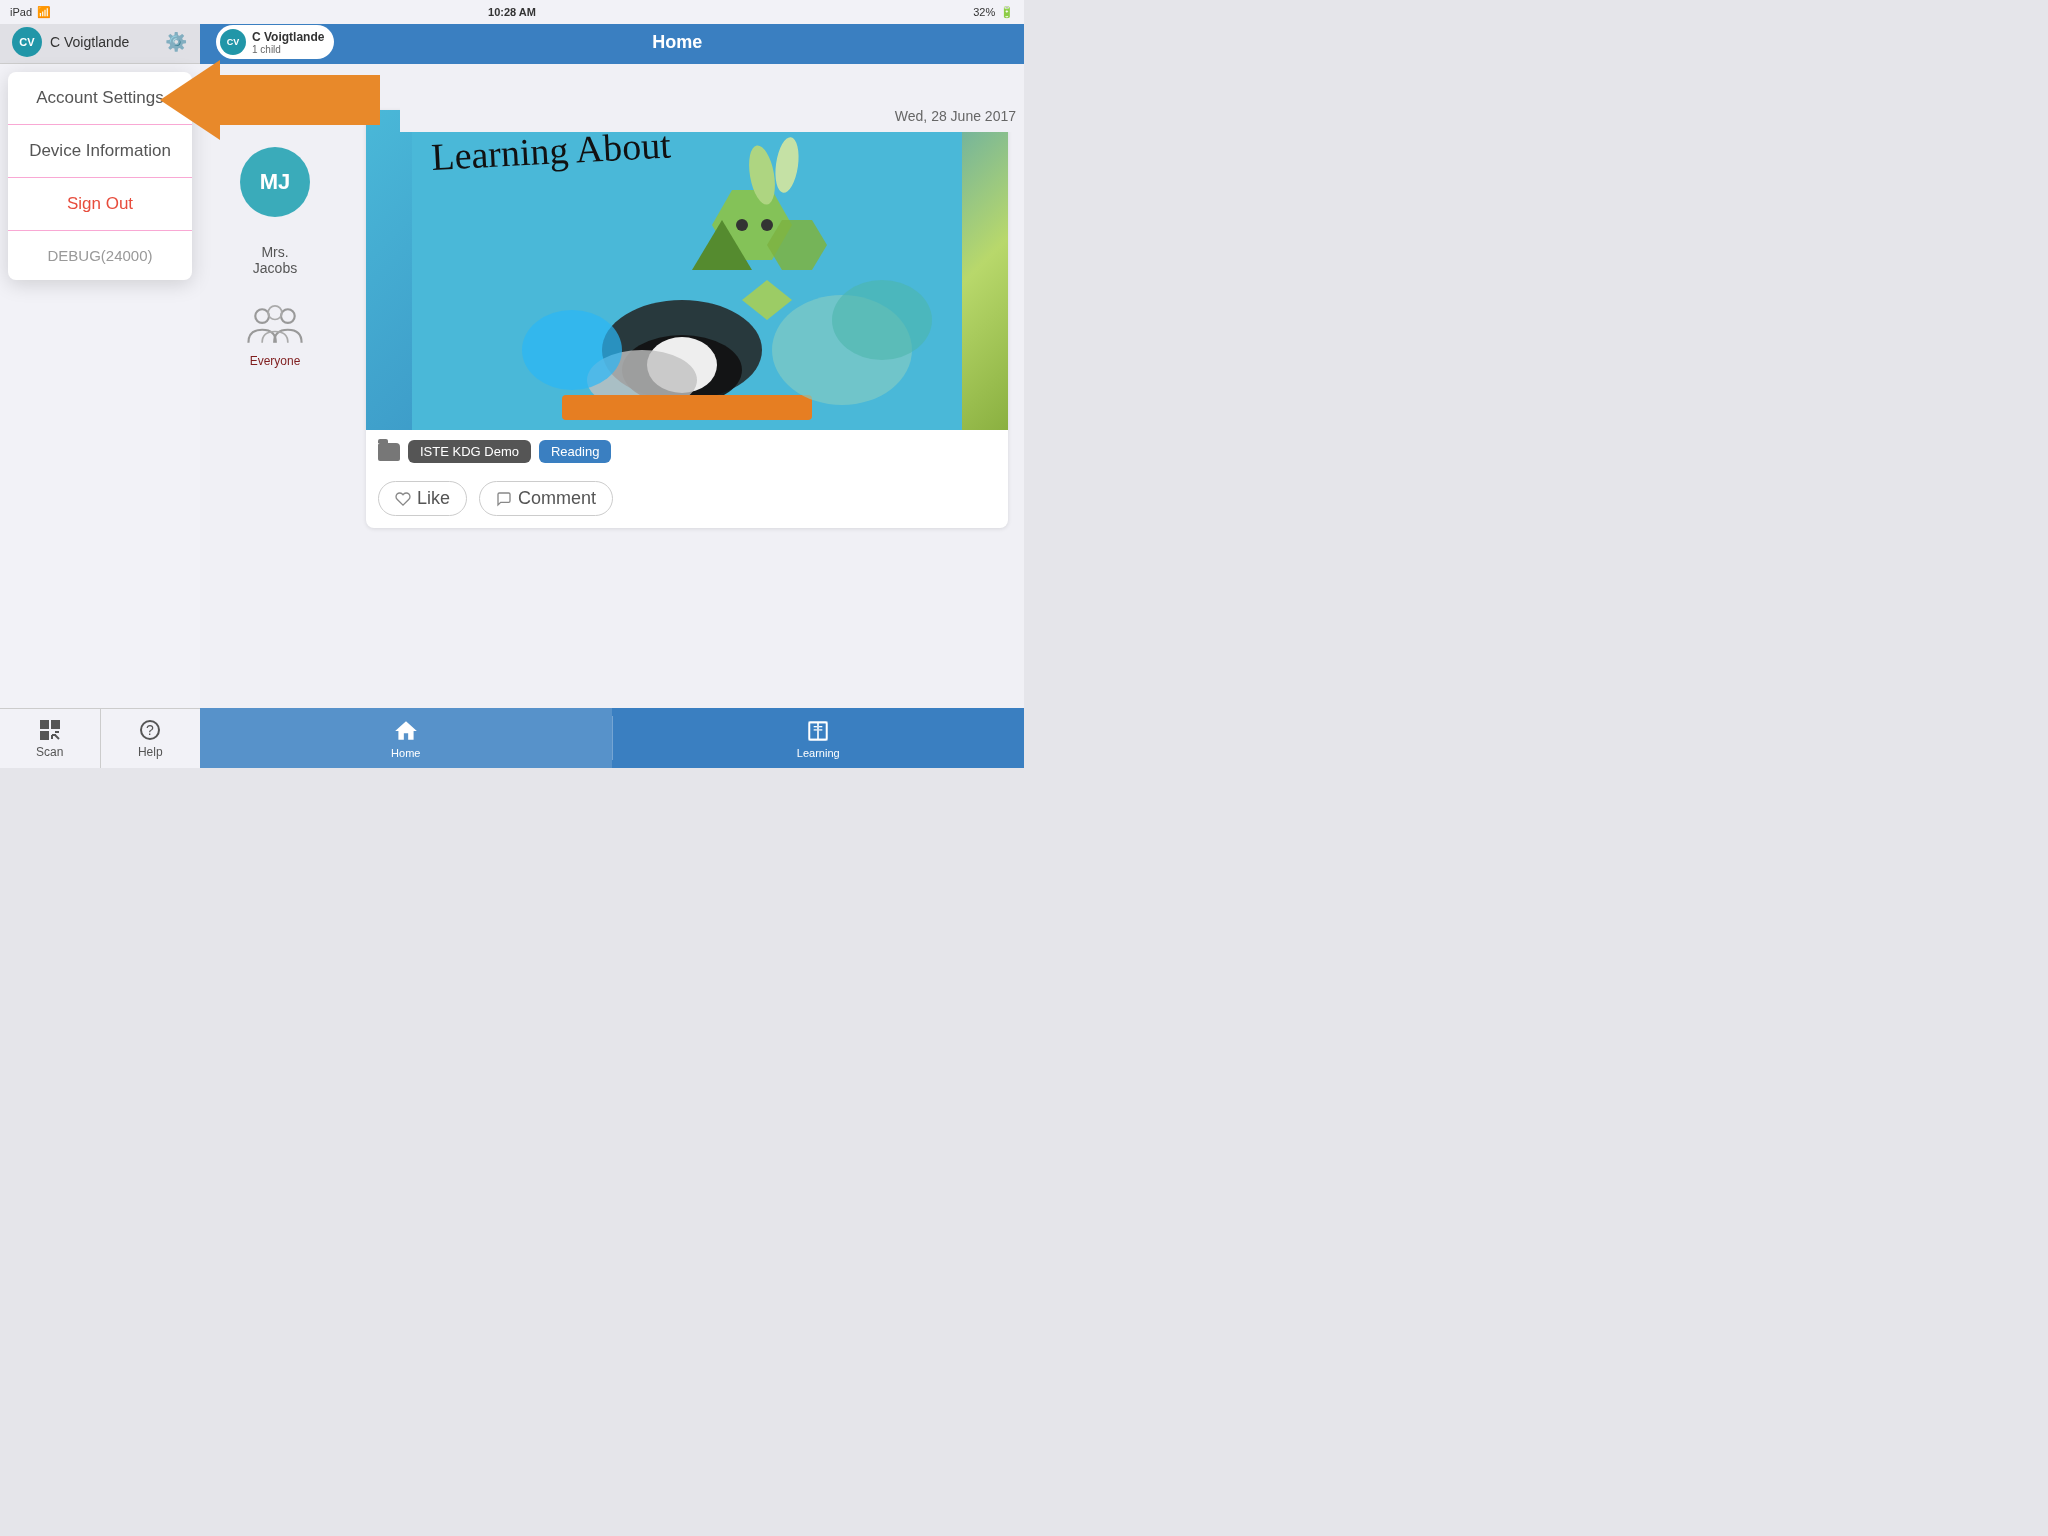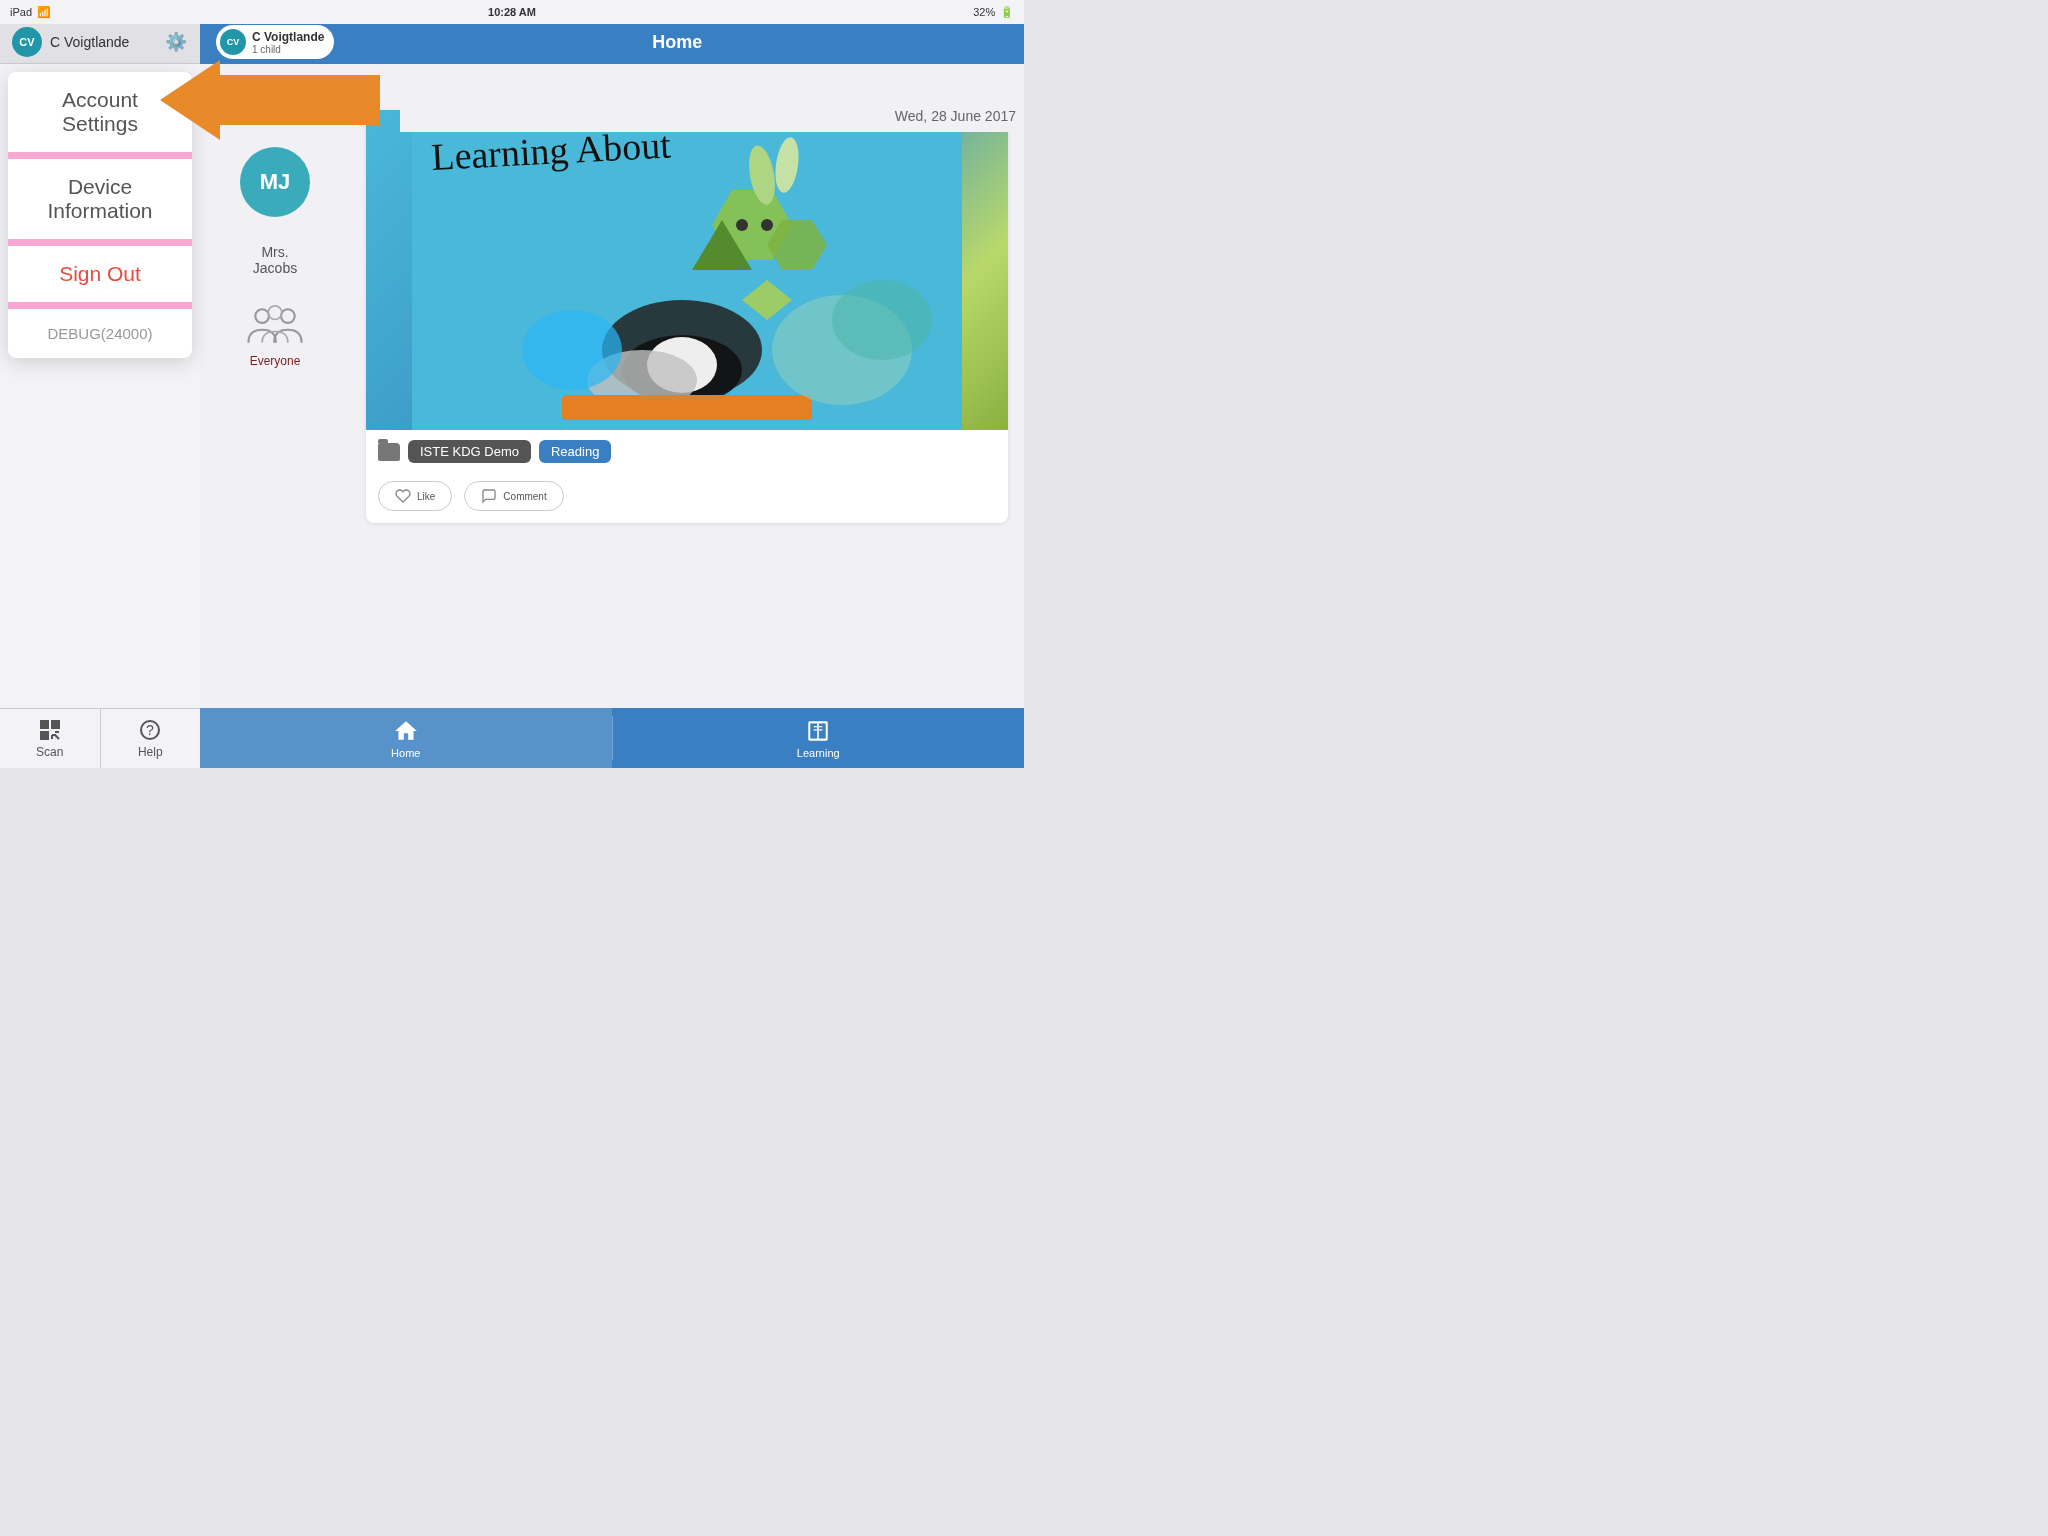--- a/index.html
+++ b/index.html
@@ -82,23 +82,23 @@
     .dropdown-menu {
       background: white;
       border-radius: 8px;
       margin: 8px;
       box-shadow: 0 4px 20px rgba(0,0,0,0.15);
       overflow: hidden;
     }
 
     .dropdown-item {
       padding: 16px 20px;
-      font-size: 21px;
+      font-size: 17px;
       color: #555;
-      border-bottom: 7px solid #f9a8d4;
+      border-bottom: 1px solid #f9a8d4;
       cursor: pointer;
       text-align: center;
     }
     .dropdown-item:last-child { border-bottom: none; }
     .dropdown-item.sign-out { color: #e74c3c; }
     .dropdown-item.debug { color: #999; font-size: 15px; }
 
     
     .arrow-container {
       position: absolute;
@@ -339,21 +339,21 @@
     }
 
     .action-btn {
       display: flex;
       align-items: center;
       gap: 6px;
       padding: 6px 16px;
       border-radius: 20px;
       border: 1.5px solid #ccc;
       background: white;
-      font-size: 10px;
+      font-size: 18px;
       color: #555;
       cursor: pointer;
     }
 
     
     .bottom-tab-bar {
       height: 60px;
       background: #3a7fc1;
       display: flex;
       align-items: stretch;

